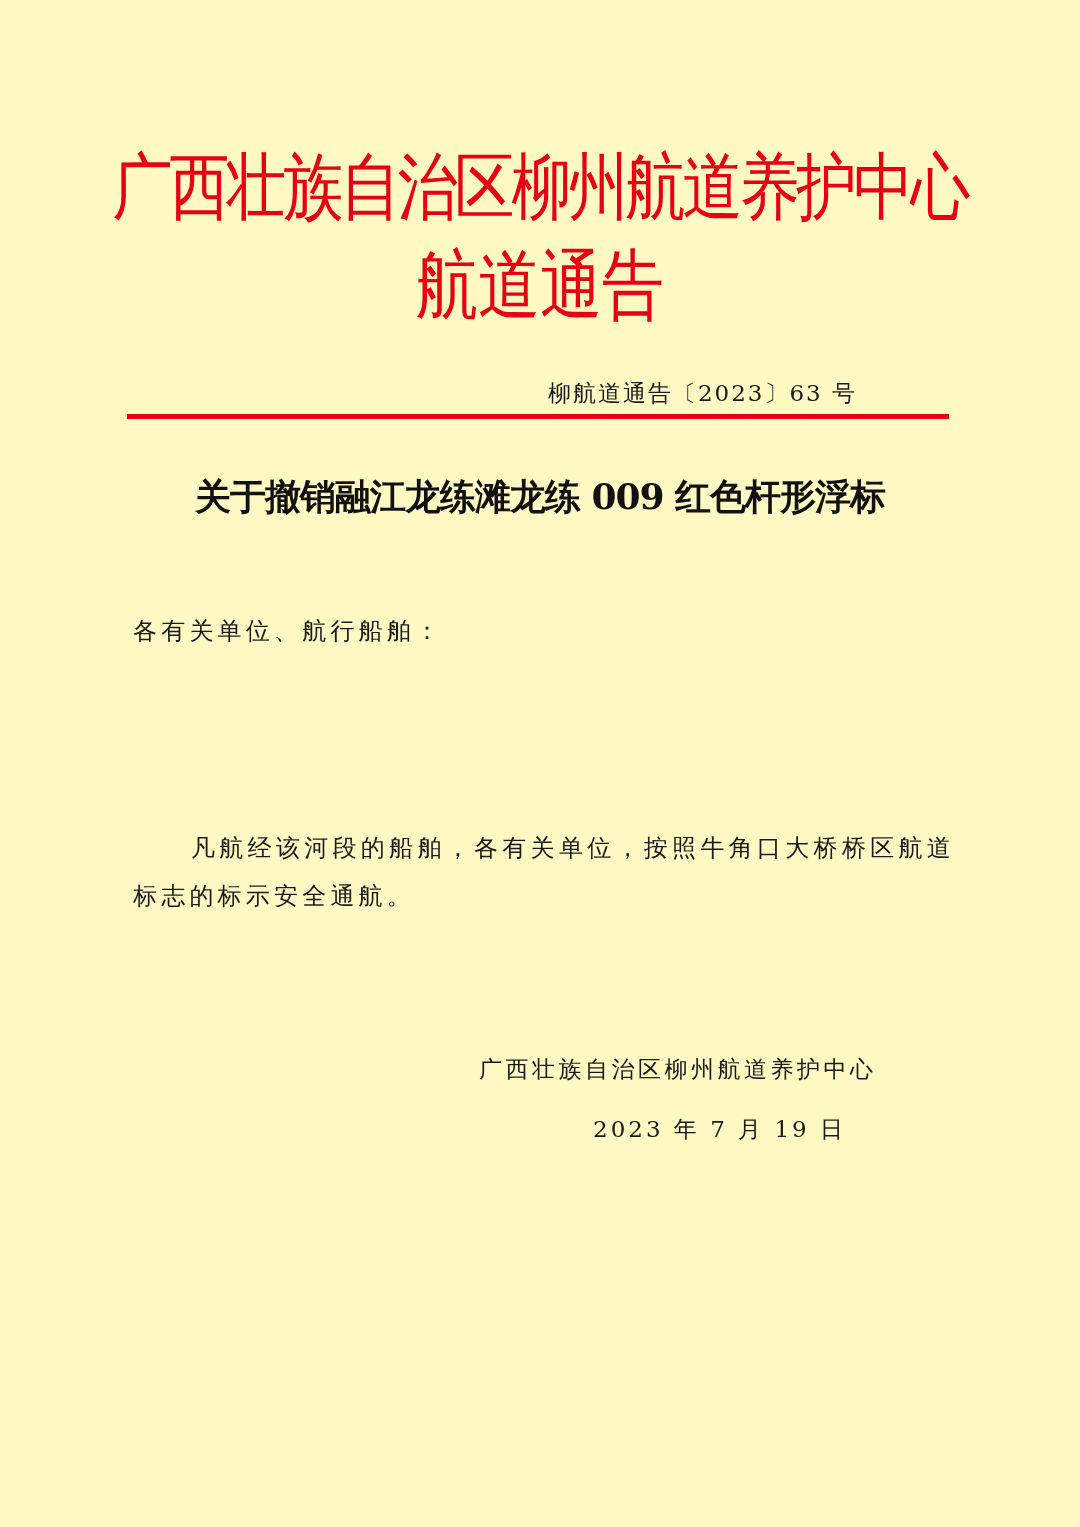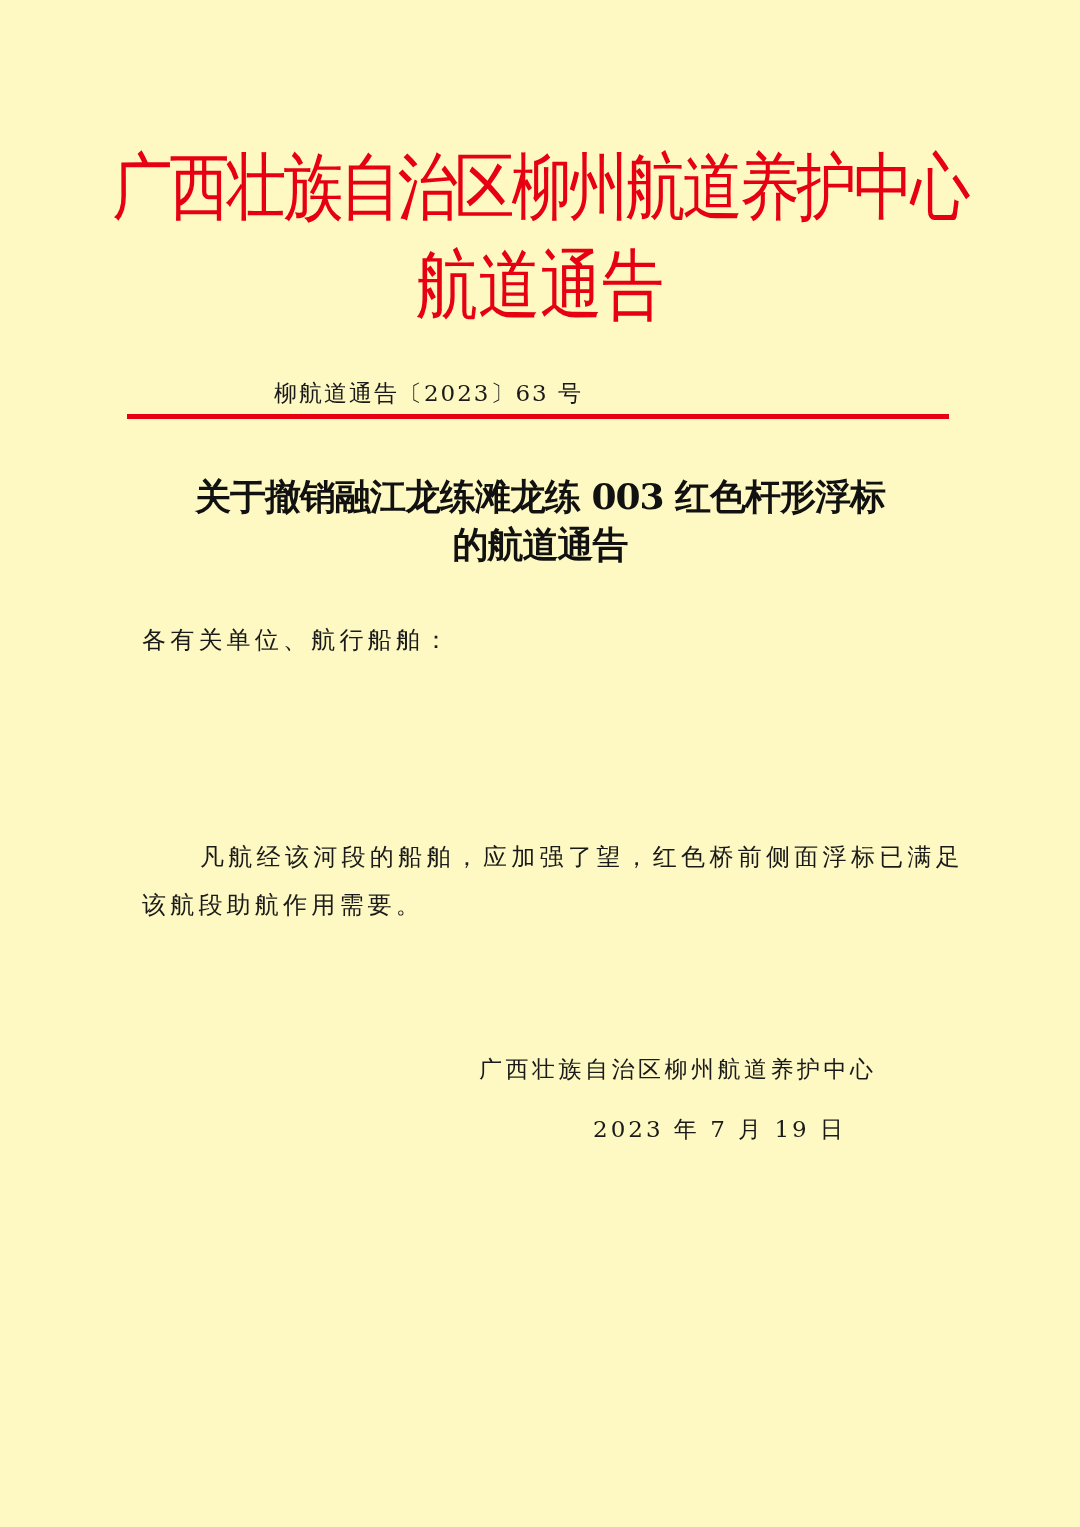--- a/index.html
+++ b/index.html
@@ -35,21 +35,21 @@
       transform: scaleY(1.22);
       transform-origin: center top;
     }
     .masthead.l1 { top: 150px; }
     .masthead.l2 { top: 248px; font-size: 62px; letter-spacing: 0px; }
     .doc-number {
       position: absolute;
       left: 0;
       width: 857px;
       top: 382px;
-      text-align: center;
+      text-align: right;
       font-size: 23px;
       line-height: 1;
       letter-spacing: 2px;
       color: #1a1a1a;
     }
     .red-rule {
       position: absolute;
       left: 127px;
       top: 414px;
       width: 822px;
@@ -70,21 +70,21 @@
     .doc-title.t1 { top: 478px; }
     .doc-title.t2 { top: 526px; }
     .body-text {
       position: absolute;
       left: 129px;
       width: 822px;
       font-size: 24px;
       line-height: 48px;
       letter-spacing: 4.2px;
       color: #1a1a1a;
-      margin: 13px;
+      margin: 4px;
       text-align: justify;
     }
     .salutation { top: 603px; }
     .para1 { top: 661px; text-indent: 58px; }
     .para2 { top: 820px; text-indent: 58px; }
     .signature {
       position: absolute;
       font-size: 23px;
       line-height: 1;
       letter-spacing: 3.5px;
@@ -97,22 +97,21 @@
 <body>
 
 <div class="page">
 
   <div class="masthead l1">广西壮族自治区柳州航道养护中心</div>
   <div class="masthead l2">航道通告</div>
 
   <div class="doc-number">柳航道通告〔2023〕63 号</div>
   <div class="red-rule"></div>
 
-  <div class="doc-title t1">关于撤销融江龙练滩龙练 003 红色杆形浮标</div>
-  <div class="doc-title t2">的航道通告</div>
+  <div class="doc-title t1">关于撤销融江龙练滩龙练 009 红色杆形浮标</div>
 
   <p class="body-text salutation">各有关单位、航行船舶：</p>
-  <p class="body-text para2">凡航经该河段的船舶，应加强了望，红色桥前侧面浮标已满足该航段助航作用需要。</p>
+  <p class="body-text para2">凡航经该河段的船舶，各有关单位，按照牛角口大桥桥区航道标志的标示安全通航。</p>
 
   <div class="signature org">广西壮族自治区柳州航道养护中心</div>
   <div class="signature date">2023 年 7 月 19 日</div>
 
 </div>
 
 </body></html>

